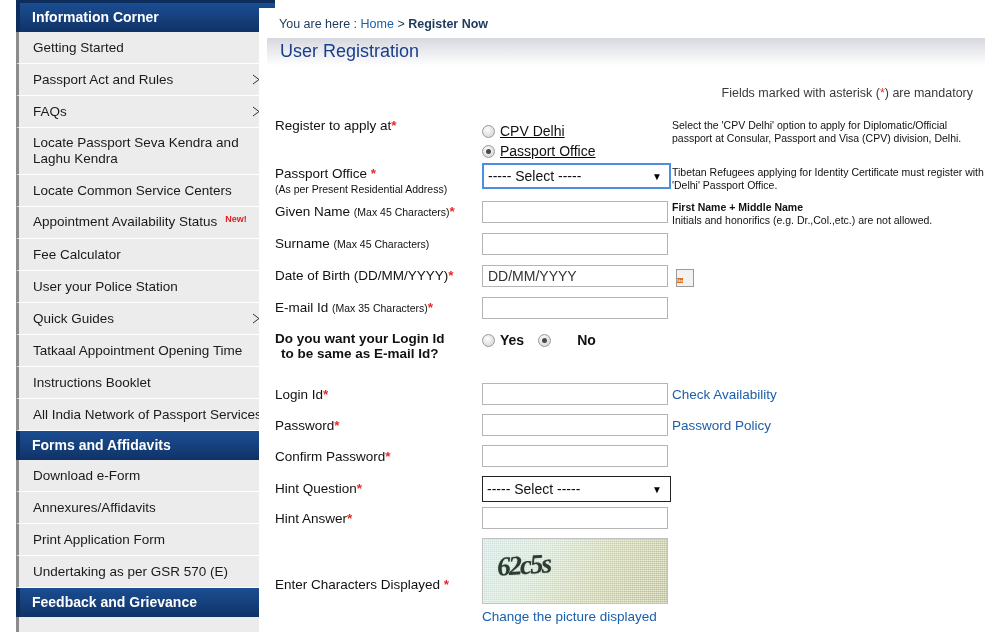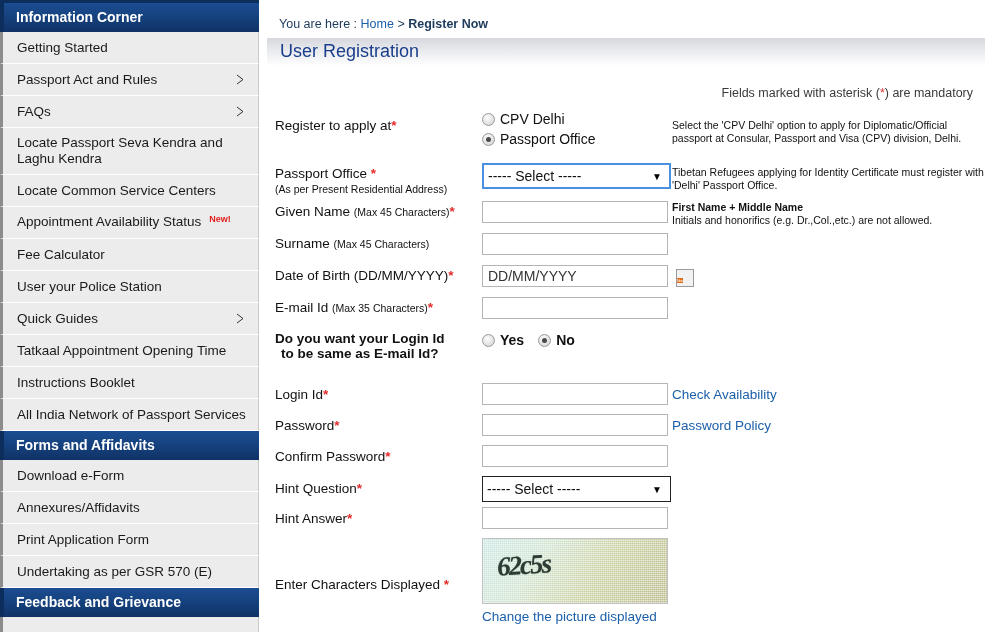--- a/index.html
+++ b/index.html
@@ -13,21 +13,21 @@
     font-family: "Liberation Sans", sans-serif;
     font-size: 13px;
     color: #000000;
     overflow: hidden;
     position: relative;
   }
 
   
   #sidebar {
     position: absolute;
-    left: 0;
+    left: 16px;
     top: 0;
     width: 259px;
     height: 632px;
     background: #ffffff;
     box-sizing: border-box;
   }
   .side-section-header {
     height: 29px;
     line-height: 29px;
     background: linear-gradient(to bottom, #1b4d92 0%, #16427f 45%, #0f3266 100%);
@@ -373,21 +373,21 @@
   <div id="mandatory-note">
     <span>Fields marked with asterisk (</span><span class="ast">*</span><span>) are mandatory</span>
   </div>
 
   <div id="form">
 
     <div class="row" style="top:0px; height:52px;">
       <div class="lbl" style="top:7px;">
         <span>Register to apply at</span><span class="req">*</span>
       </div>
-      <div class="ctrl" style="top:0px;">
+      <div class="ctrl" style="top:12px;text-decoration:underline;">
         <div class="radio-line">
           <span class="rad"></span>
           <span class="rlbl">CPV Delhi</span>
         </div>
         <div class="radio-line">
           <span class="rad checked"></span>
           <span class="rlbl">Passport Office</span>
         </div>
       </div>
       <div class="hint" style="top:8px;">Select the 'CPV Delhi' option to apply for Diplomatic/Official passport at Consular, Passport and Visa (CPV) division, Delhi.</div>
@@ -457,21 +457,21 @@
       <div class="lbl" style="top:2px;">
         <span>Do you want your Login Id</span><br>
         <span style="padding-left:6px;">to be same as E-mail Id?</span>
       </div>
       <div class="ctrl" style="top:3px; left:223px;">
         <div style="display:flex; align-items:center;">
           <span class="radio-line" style="margin:0;">
             <span class="rad"></span>
             <span class="rlbl">Yes</span>
           </span>
-          <span class="radio-line" style="margin:0 0 0 14px;">
+          <span class="radio-line" style="margin:0 0 0 14px;gap:21px;">
             <span class="rad checked"></span>
             <span class="rlbl">No</span>
           </span>
         </div>
       </div>
     </div>
 
     <div class="row" style="top:272px; height:31px;">
       <div class="lbl" style="top:4px;">
         <span>Login Id</span><span class="req">*</span>

